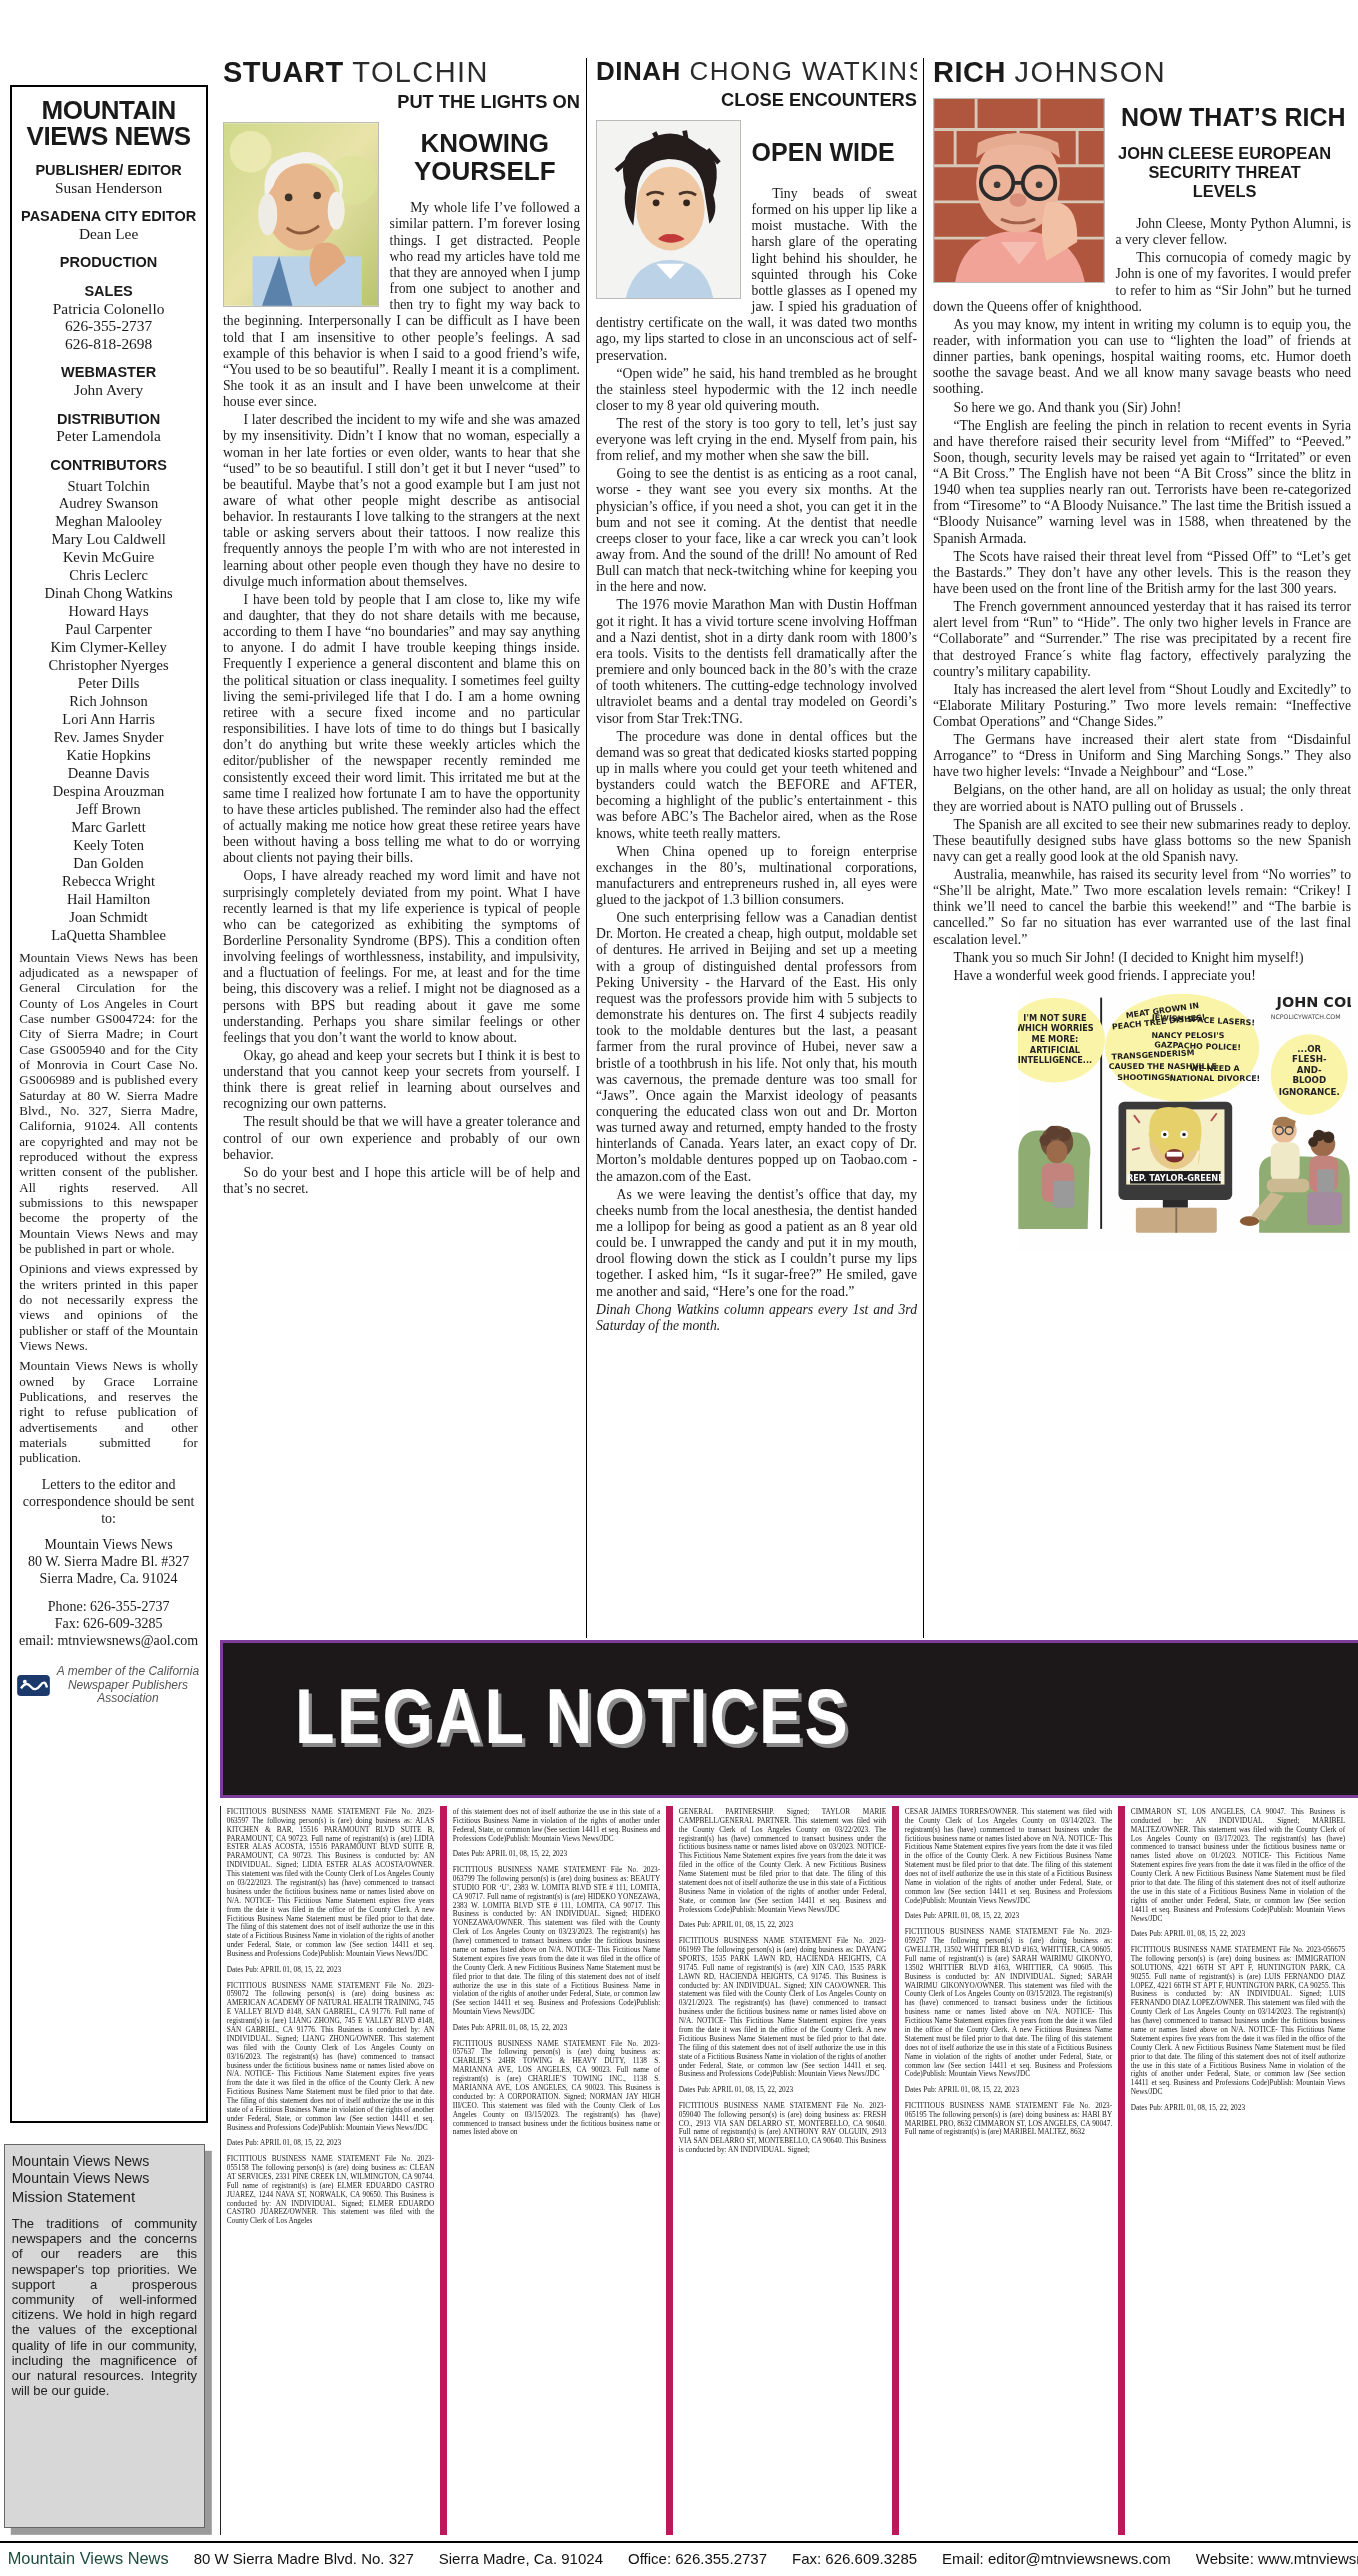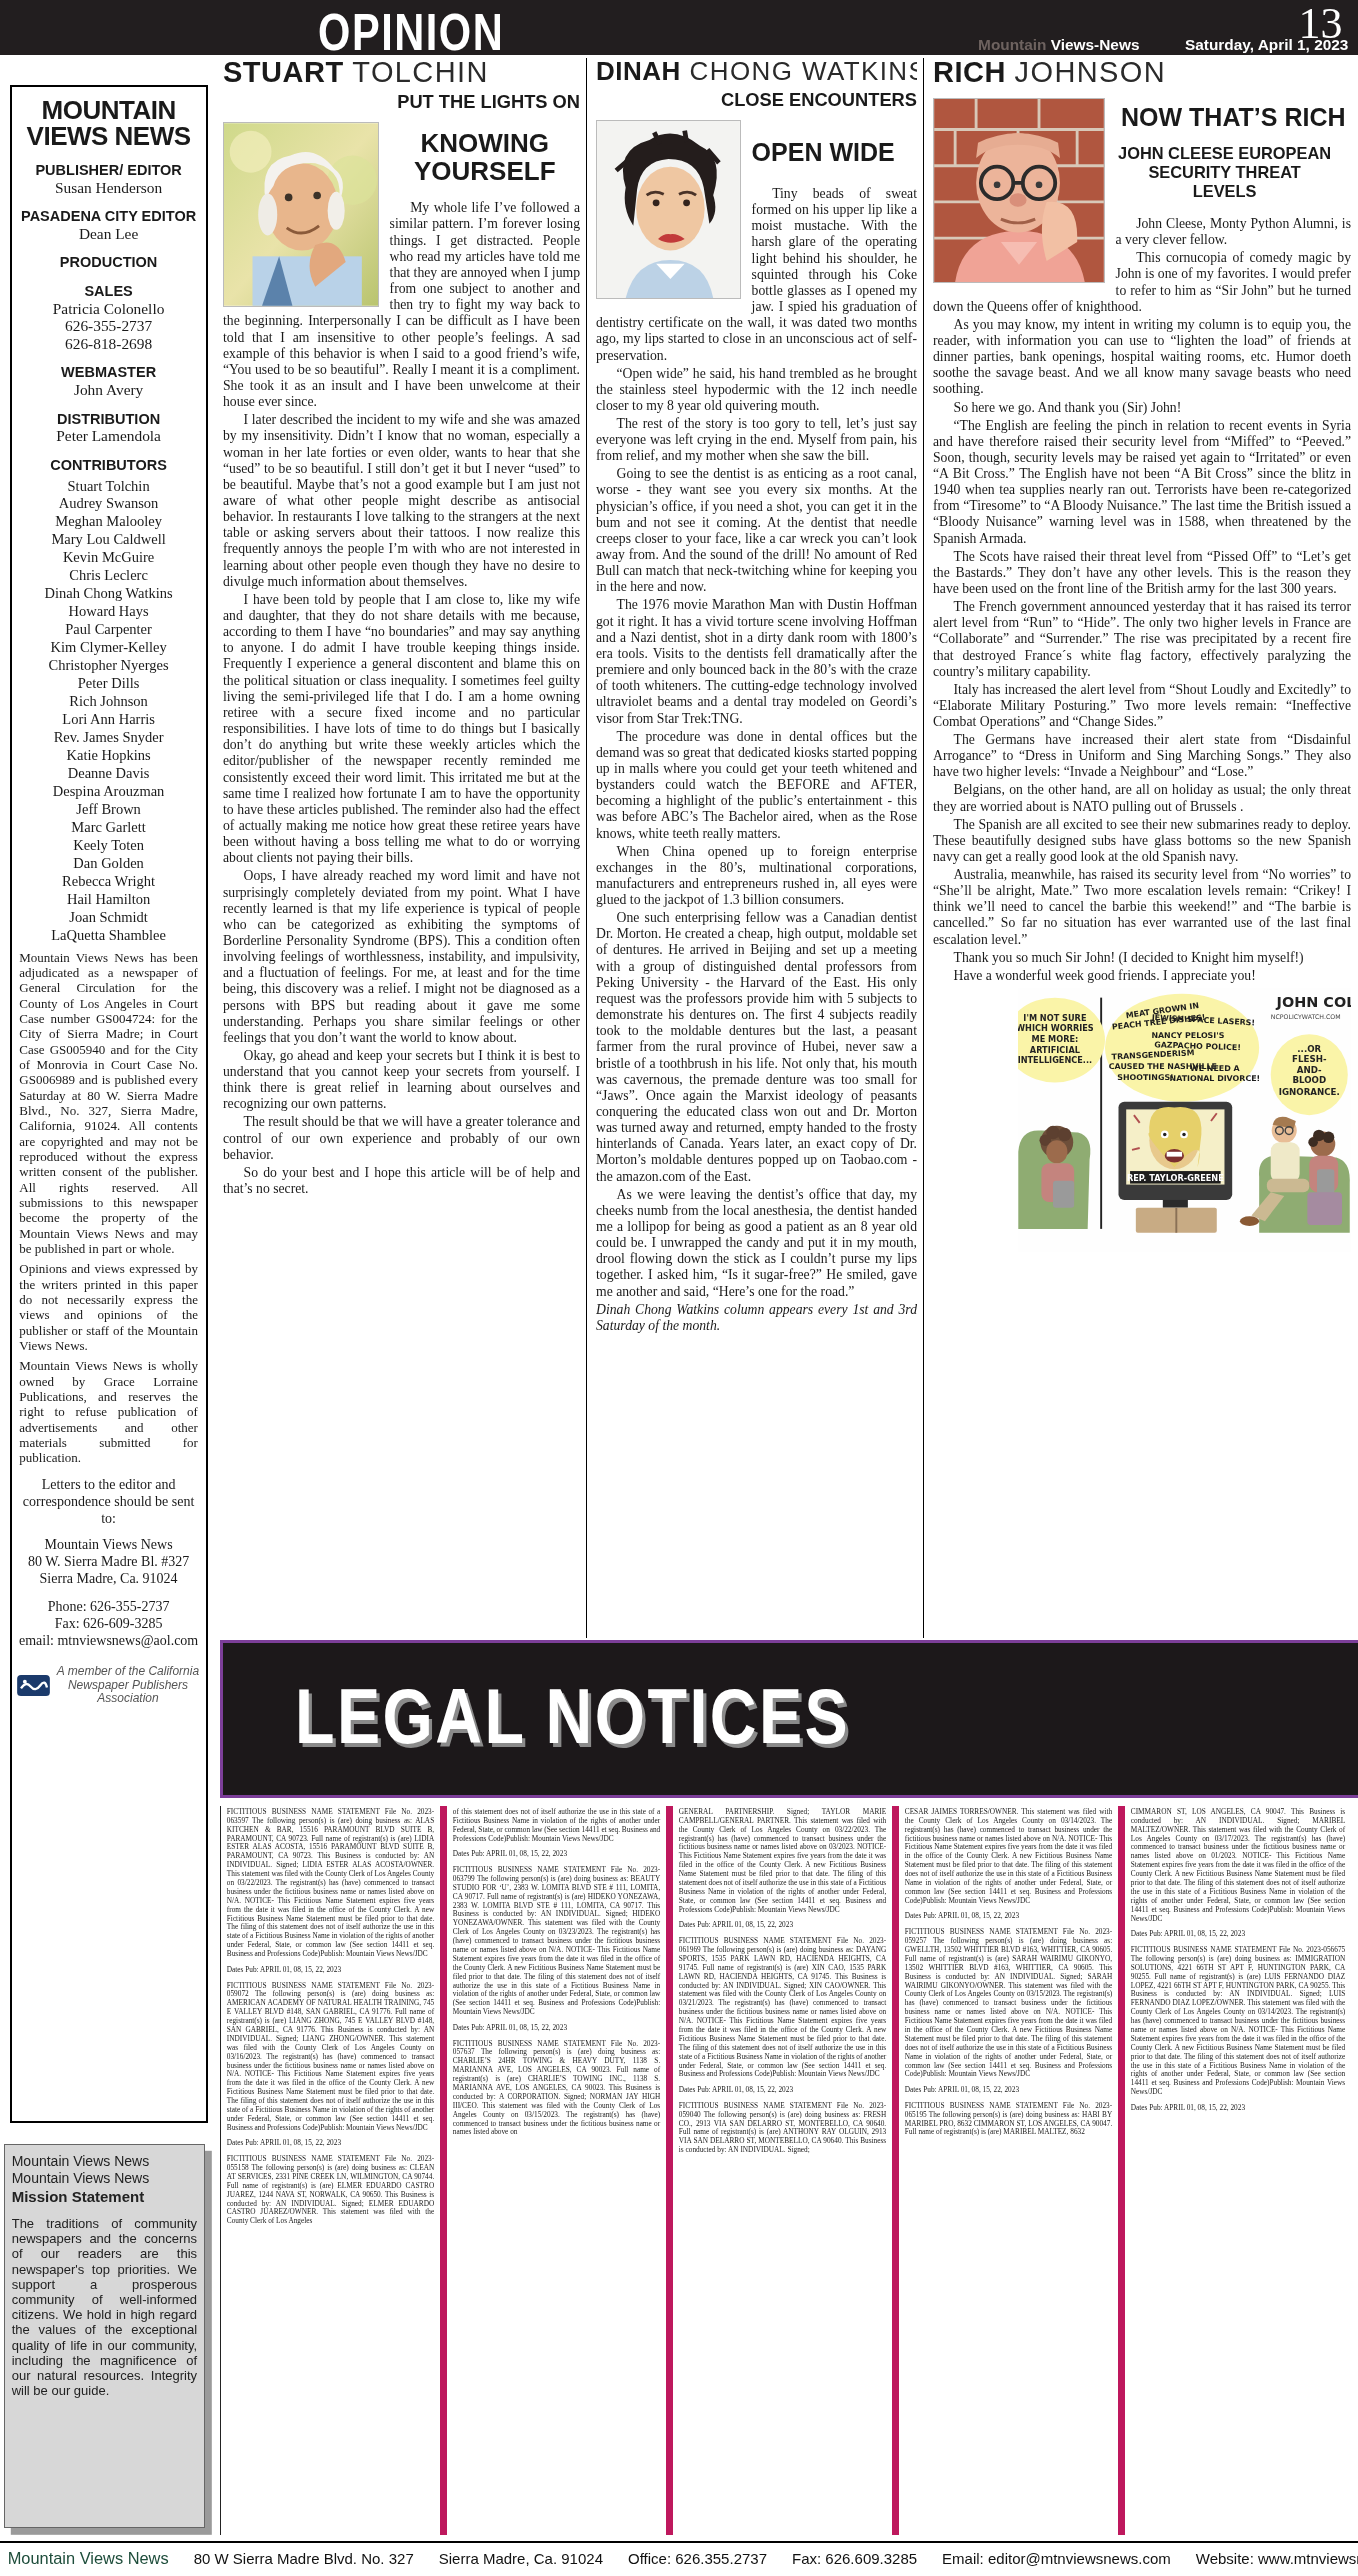--- a/index.html
+++ b/index.html
@@ -22,21 +22,21 @@
   .contrib { font-size:14.5px; line-height:1.24; margin-top:3.9px; }
   .side-par { text-align:justify; font-size:13px; line-height:1.18; margin-top:5px; padding:0 1.9px; }
   .side-center { text-align:center; font-size:14px; line-height:1.2; margin-top:11.6px; }
   .cnpa { display:flex; align-items:center; gap:5.8px; margin-top:15.4px; text-align:left; }
   .cnpa-logo { width:33px; height:25px; flex:0 0 auto; }
   .cnpa-text { font-family:"Liberation Sans",sans-serif; font-style:italic; font-size:12px; color:#555; line-height:1.15; text-align:center; flex:1; }
 
   
   .mission { position:absolute; left:3.9px; top:2144px; width:201px; height:384px; background:#d7d7d7; border:1.9px solid #666; box-shadow:6.8px 6.8px 0 #9a9a9a; padding:7.7px 6.8px; font-family:"Liberation Sans",sans-serif; }
   .mission-head { font-size:14px; line-height:1.25; color:#222; }
-  .mission-head-bold { font-weight:700; font-size:15px; margin-bottom:9.6px; }
+  .mission-head-bold { font-weight:400; font-size:15px; margin-bottom:9.6px; }
   .mission-body { font-size:13px; line-height:1.17; text-align:justify; color:#222; }
 
   
   .vrule { position:absolute; width:1px; background:#000; top:58px; height:1580px; }
   .col { position:absolute; top:56px; overflow:hidden; }
   .byline { font-family:"Liberation Sans",sans-serif; font-size:29px; letter-spacing:0.5px; white-space:nowrap; }
   .byline .fn { font-weight:700; }
   .byline .ln { font-weight:400; color:#2a2a2a; margin-left:8.7px; letter-spacing:1.4px; }
   .tagline { font-family:"Liberation Sans",sans-serif; font-weight:700; font-size:18.3px; text-align:right; margin:1.9px 0 5.8px; }
   .art { overflow:hidden; }
@@ -60,30 +60,20 @@
   
   .footer-rule { position:absolute; left:0; top:2541px; width:1358px; height:1.9px; background:#000; }
   .footer { position:absolute; left:0; top:2549px; width:1358px; padding:0 7.7px; display:flex; gap:25px; align-items:baseline; font-family:"Liberation Sans",sans-serif; font-size:15px; color:#111; white-space:nowrap; }
   .footer .paper { color:#1e4d3b; font-size:16.4px; }
 </style>
 </head>
 <body>
 
 <div class="page">
 
-  <div class="banner">
-    <div class="banner-title">OPINION</div>
-    <div class="banner-page">13</div>
-    <div class="banner-sub">
-      <span class="dim">Mountain</span>
-      <span>Views-News</span>
-      <span class="gap"></span>
-      <span>Saturday, April 1, 2023</span>
-    </div>
-  </div>
 
   <div class="sidebar">
     <div class="mast-title">MOUNTAIN VIEWS NEWS</div>
     <div class="role-label">PUBLISHER/ EDITOR</div>
     <div class="role-name">Susan Henderson</div>
     <div class="role-label">PASADENA CITY EDITOR</div>
     <div class="role-name">Dean Lee</div>
     <div class="role-label">PRODUCTION</div>
     <div class="role-label">SALES</div>
     <div class="role-name">Patricia Colonello</div>

